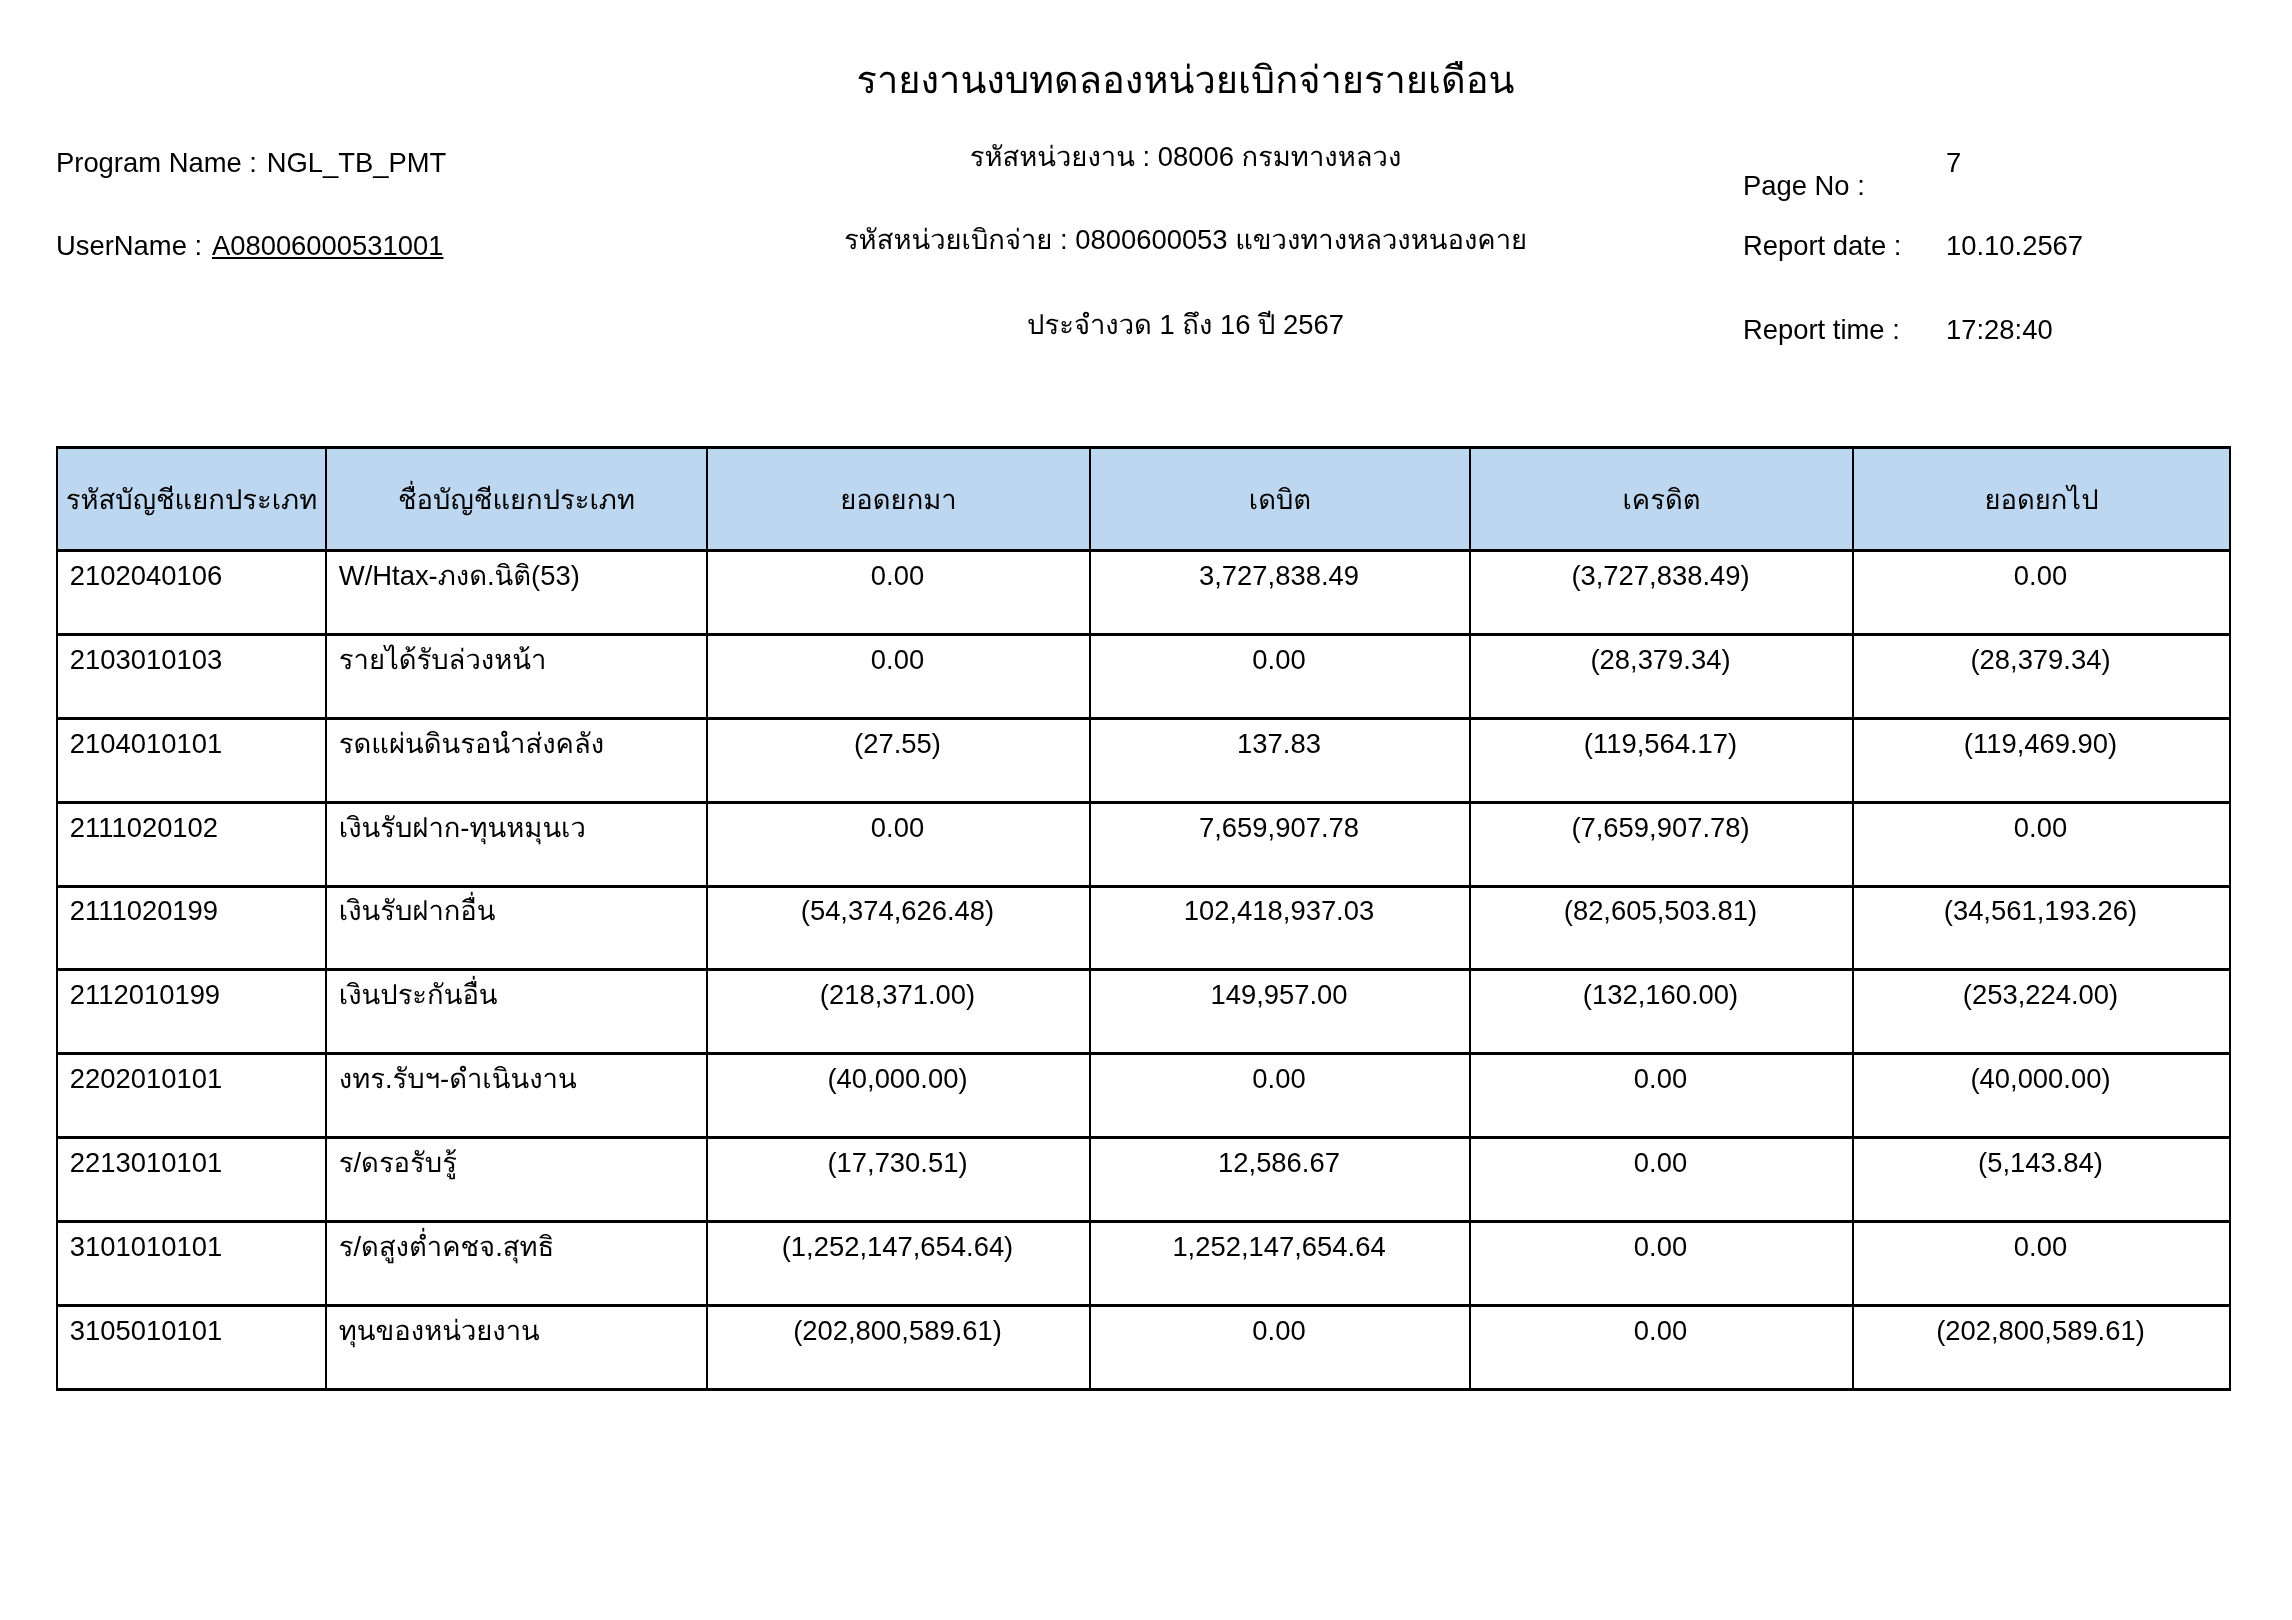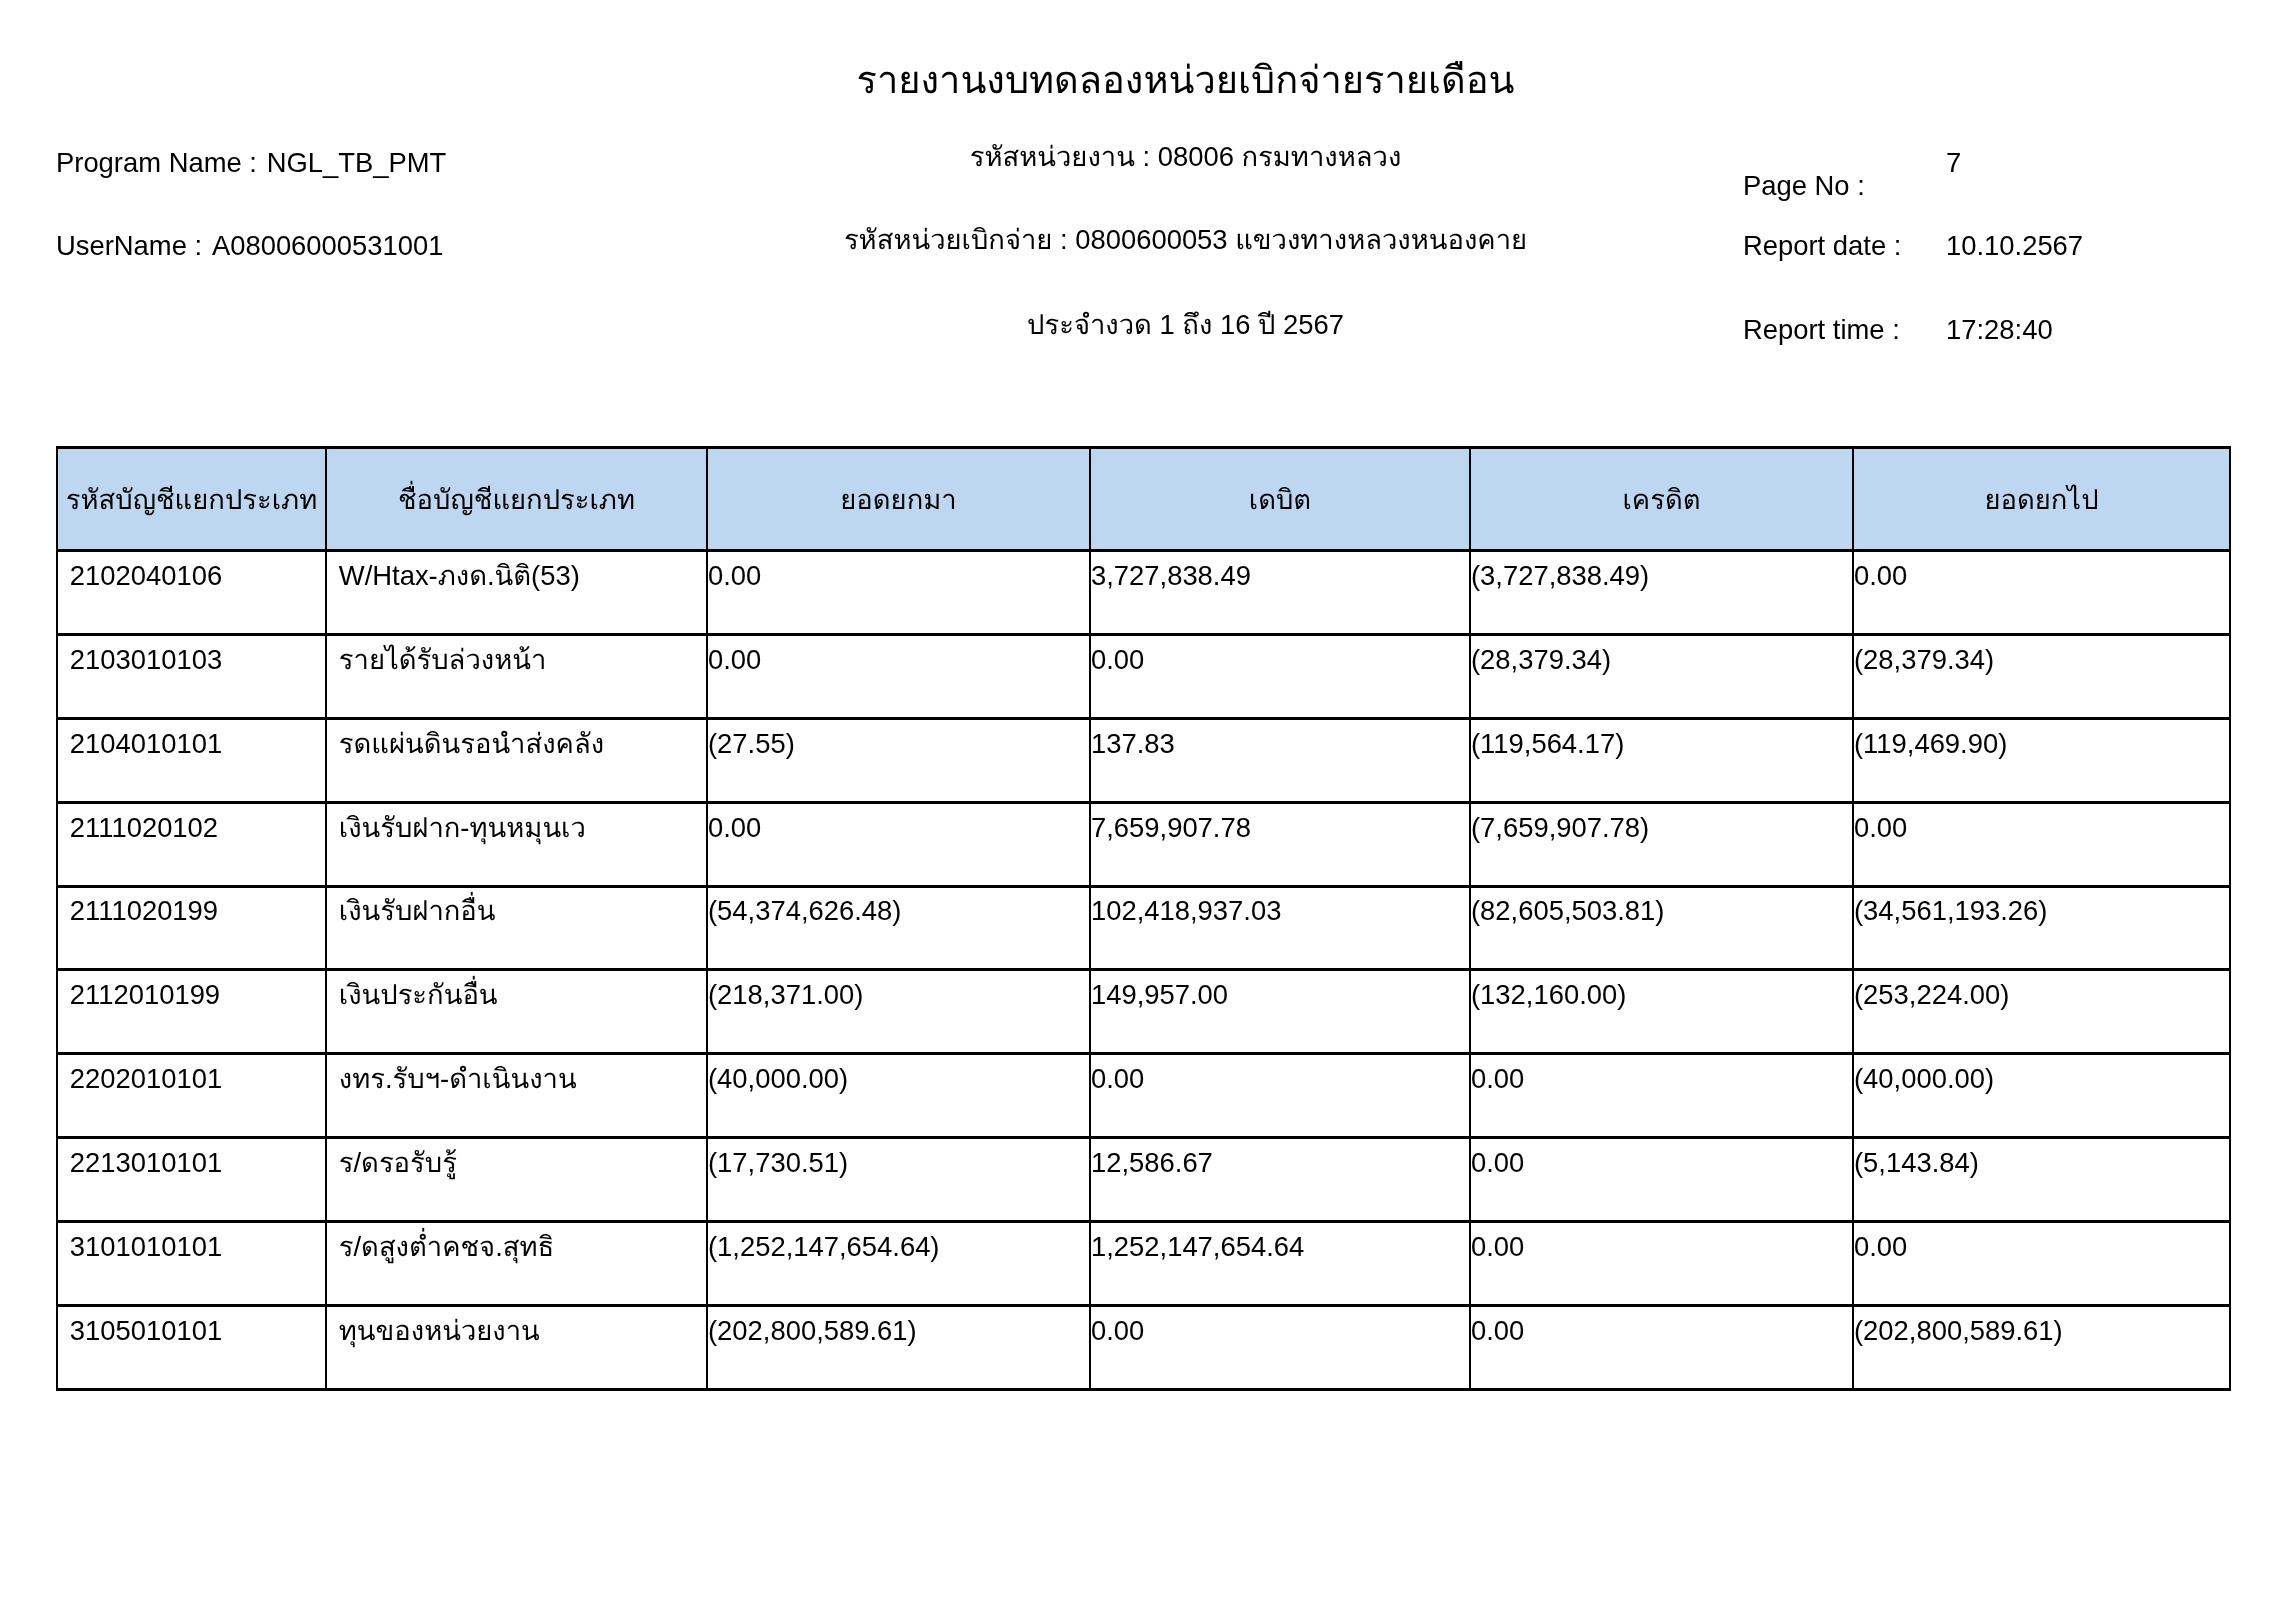--- a/index.html
+++ b/index.html
@@ -61,35 +61,35 @@
     height: 75px;
     border: solid var(--table-border, #000000);
     border-width: 3.9px 2.9px;
     vertical-align: top;
     padding: 5.9px 0 0 0;
     line-height: 35px;
     overflow: hidden;
     white-space: nowrap;
   }
   table.report td.cell-left { text-align: left; padding-left: 11.8px; }
-  table.report td.cell-num  { text-align: left; padding-right: 2px; }
+  table.report td.cell-num  { text-align: center; padding-right: 2px; }
 </style>
 </head>
 <body>
 
 <div class="center-line title-line">รายงานงบทดลองหน่วยเบิกจ่ายรายเดือน</div>
 
 <div class="abs" style="left:56px; top:145px;">
   <span class="label-gap">Program Name :</span><span>NGL_TB_PMT</span>
 </div>
 <div class="center-line" style="top:139px;">รหัสหน่วยงาน : 08006 กรมทางหลวง</div>
 <span class="abs meta-label-right" style="top:136px;margin-top:32px;">Page No :</span>
 <span class="abs meta-value-right" style="top:145px;">7</span>
 
-<div class="abs" style="left:56px; top:228px;">
+<div class="abs" style="left:56px; top:228px;text-decoration:underline;">
   <span class="label-gap">UserName :</span><span>A08006000531001</span>
 </div>
 <div class="center-line" style="top:222px;">รหัสหน่วยเบิกจ่าย : 0800600053 แขวงทางหลวงหนองคาย</div>
 <span class="abs meta-label-right" style="top:228px;">Report date :</span>
 <span class="abs meta-value-right" style="top:228px;">10.10.2567</span>
 
 <div class="center-line" style="top:307px;">ประจำงวด 1 ถึง 16 ปี 2567</div>
 <span class="abs meta-label-right" style="top:312px;">Report time :</span>
 <span class="abs meta-value-right" style="top:312px;">17:28:40</span>
 

